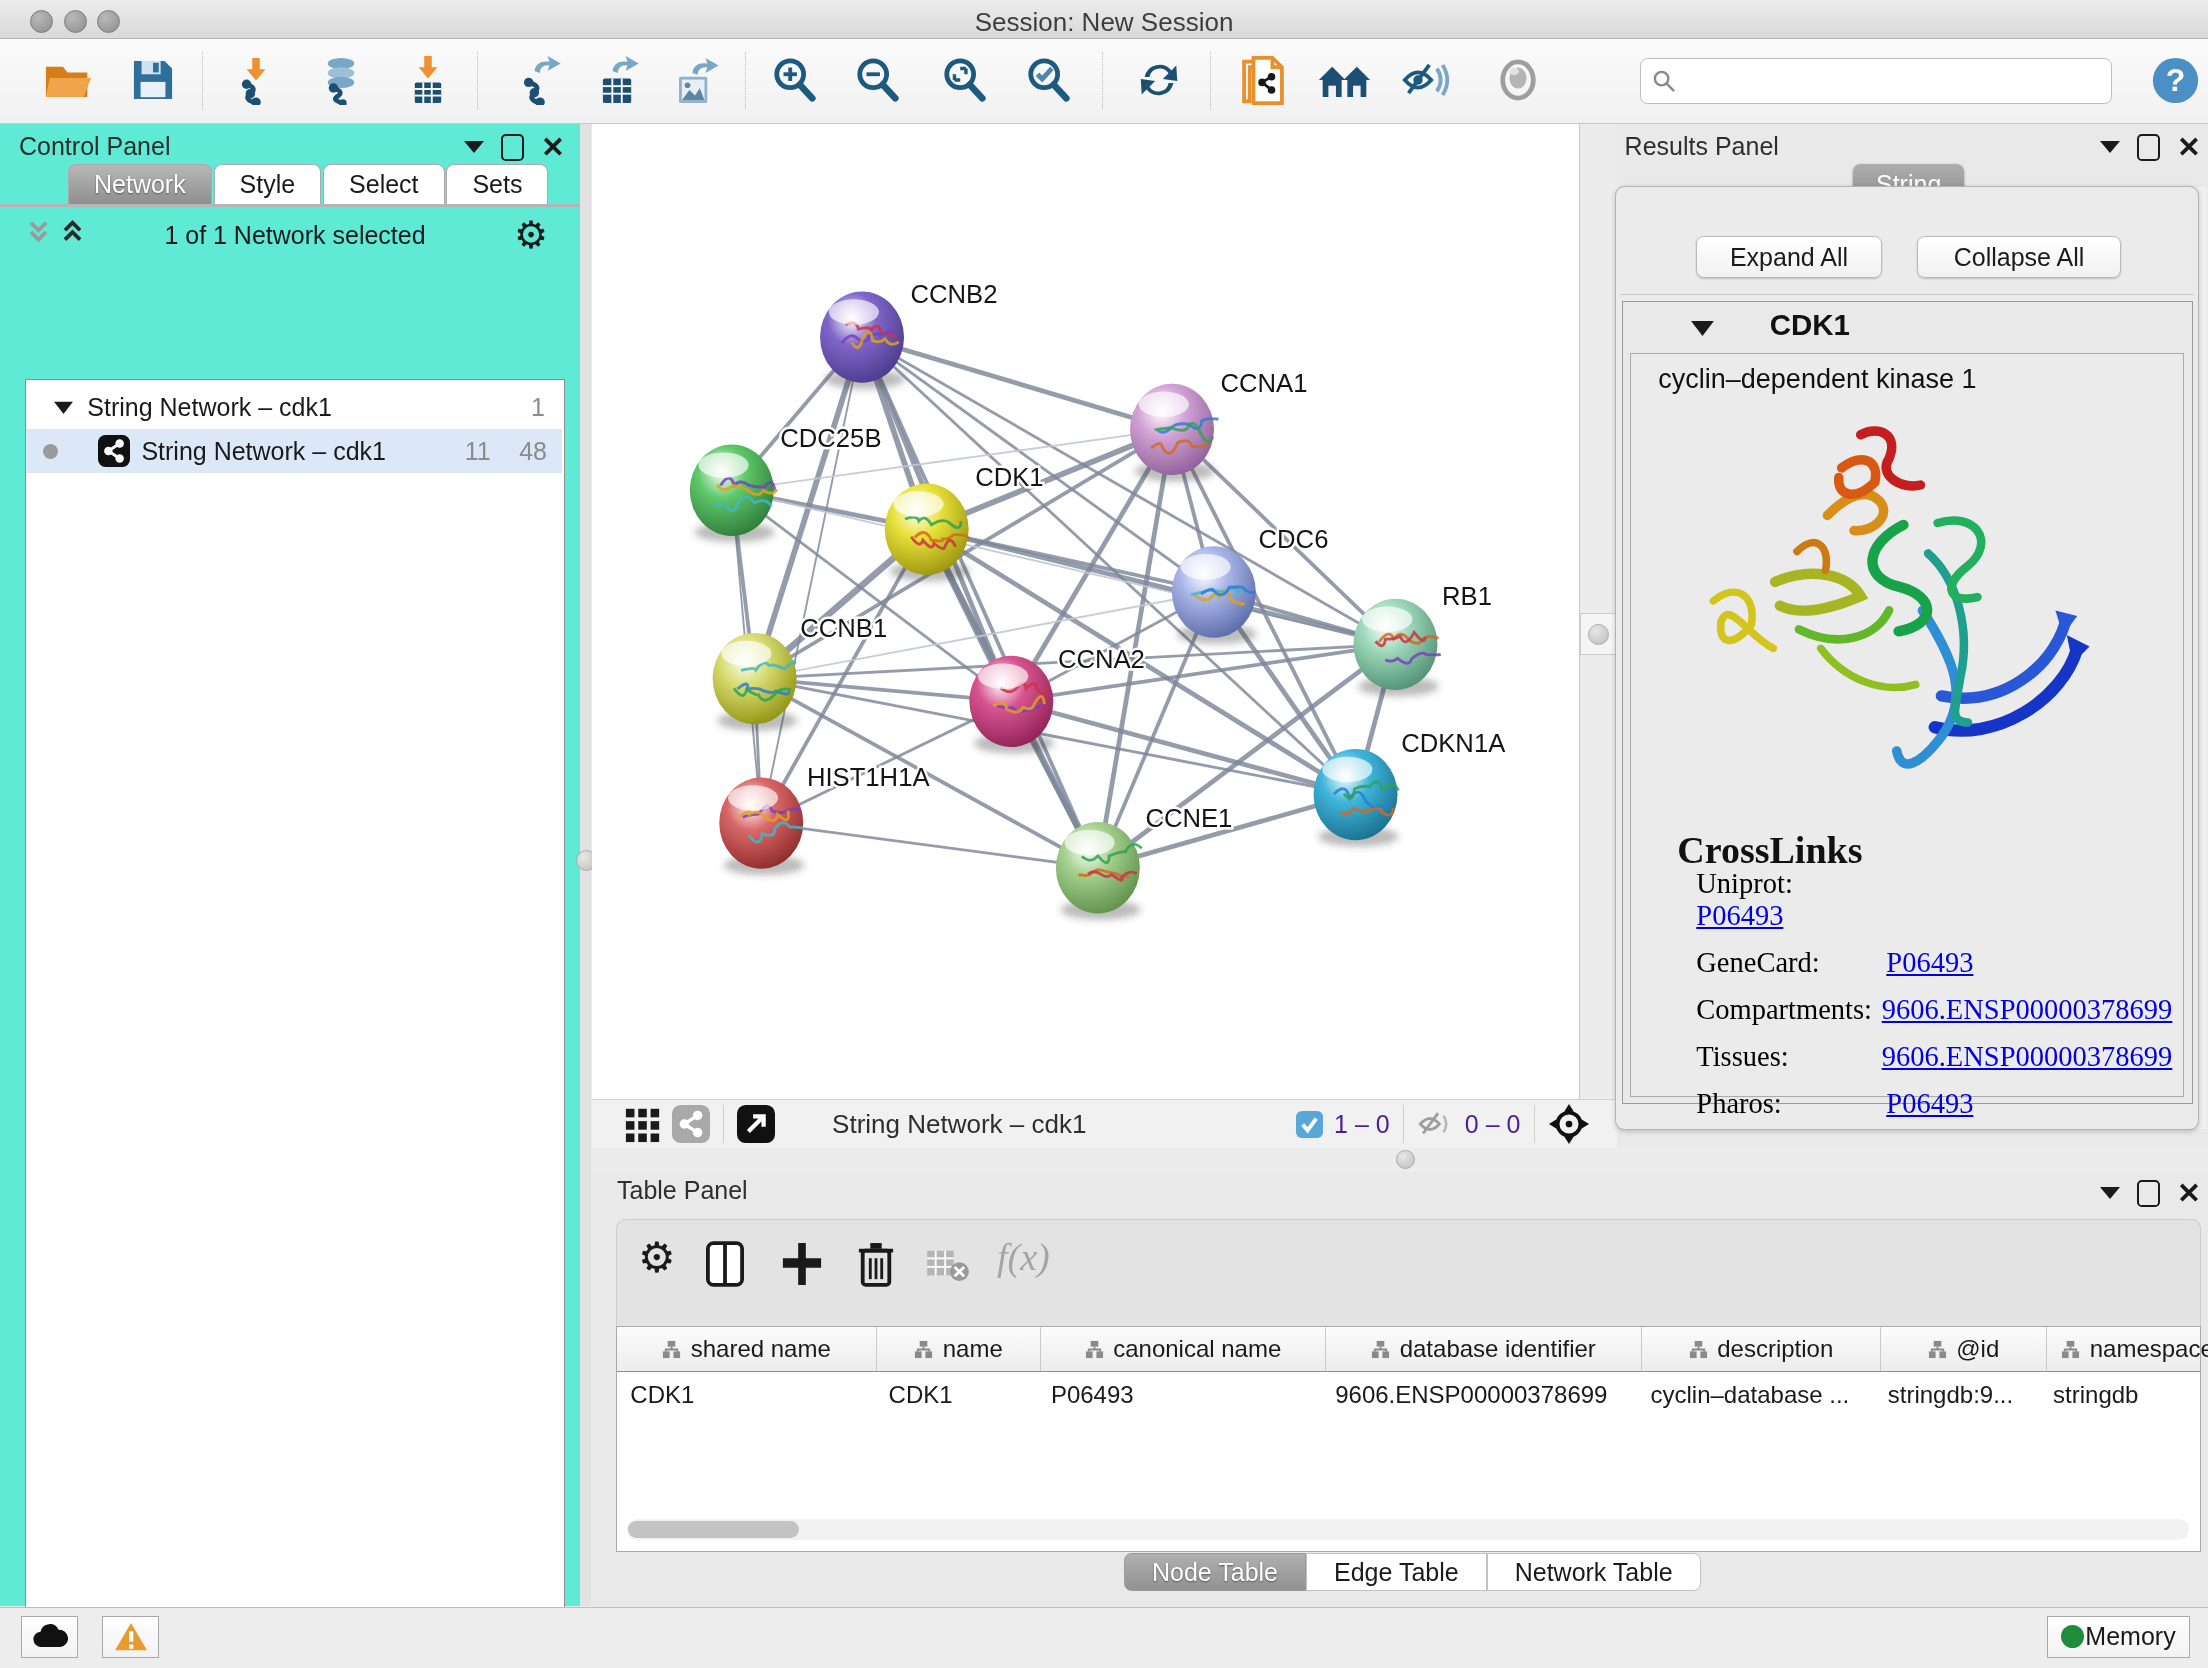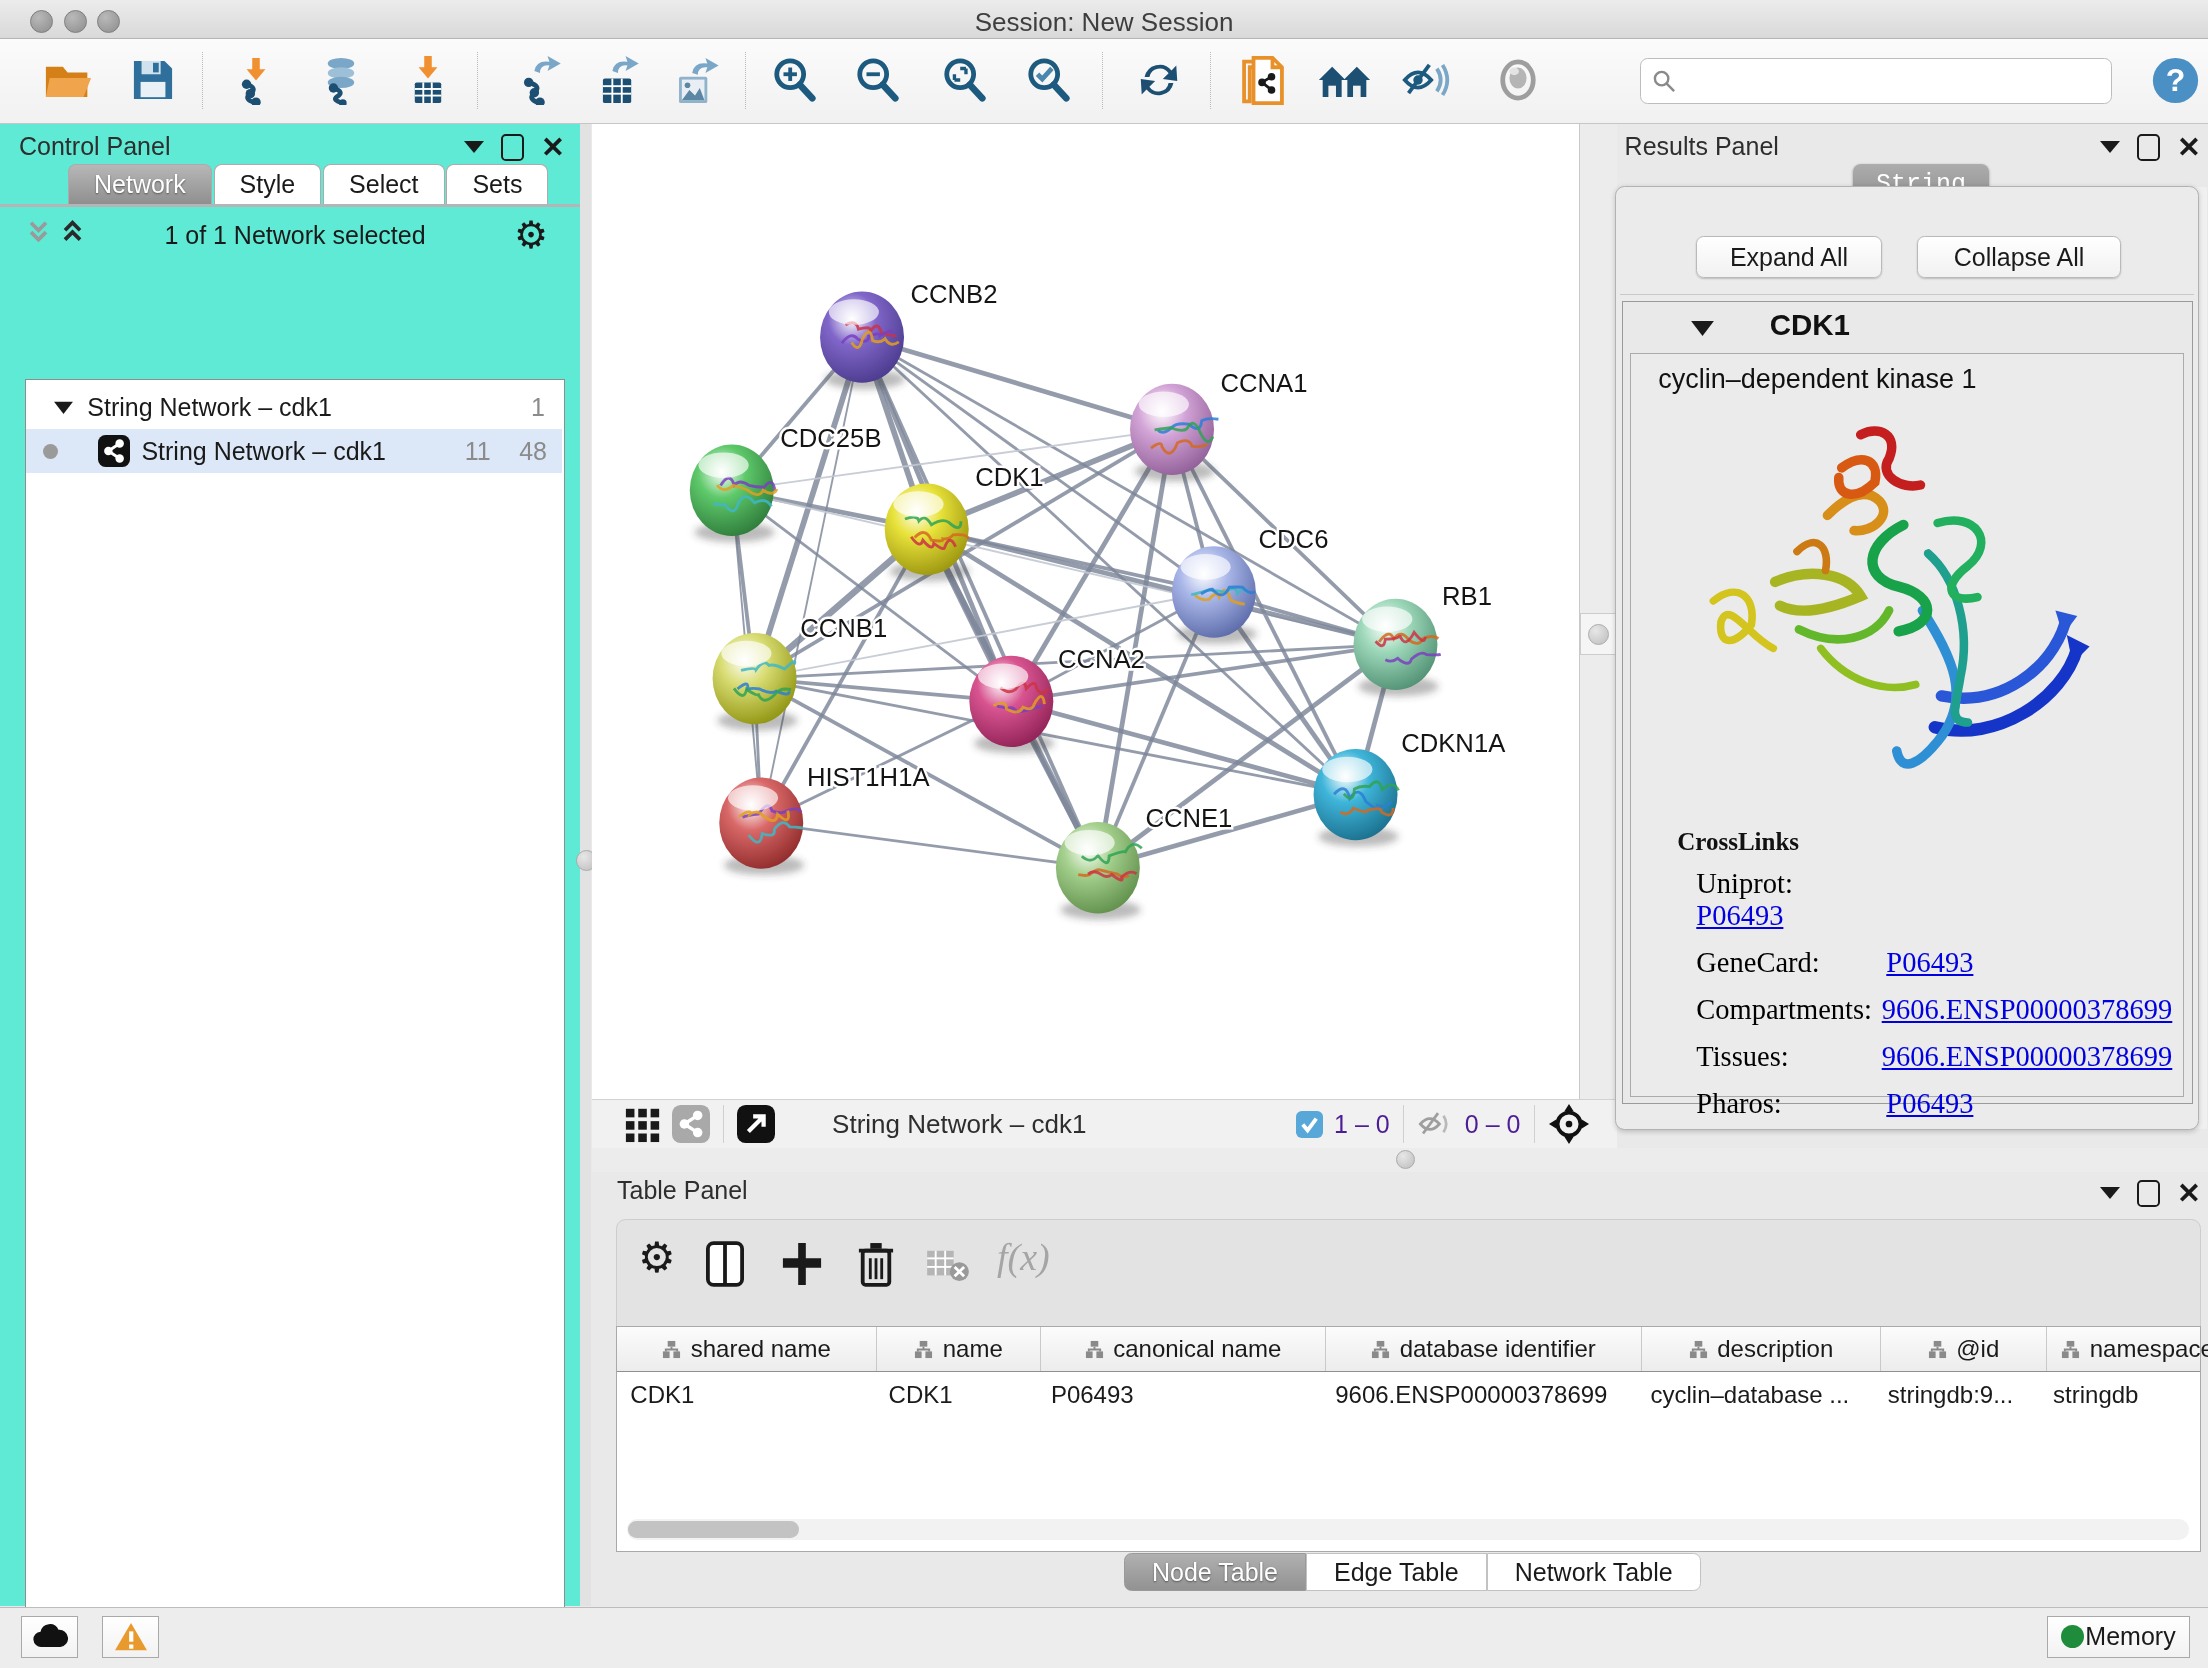--- a/index.html
+++ b/index.html
@@ -583,21 +583,21 @@
   <div class="abs" style="left:592px;top:1148px;width:1617px;height:24px;background:#ececec;"></div>
   <div class="abs dot-handle" style="left:1396px;top:1150px;width:17px;height:17px;"></div>
 
   <div class="abs" style="left:1617px;top:124px;width:592px;height:1024px;background:#e9e9e9;">
     <div class="abs panel-title" style="left:7.6px;top:7.6px;text-align:right;">Results Panel</div>
     <div class="abs panehdr-icons" style="left:483px;top:9.5px;">
       <span class="mini-tri"></span>
       <span class="mini-float"></span>
       <span class="mini-x">✕</span>
     </div>
-    <div class="abs rtab" style="left:236px;top:40px;font-family:Liberation Mono, monospace;">String</div>
+    <div class="abs rtab" style="left:236px;top:40px;">String</div>
 
     <div class="abs" style="left:576px;top:63px;width:13.3px;height:942px;background:#f0f0f0;border-left:1px solid #c4c4c4;"></div>
   </div>
   <div class="abs rbox">
     <button class="rbtn abs" style="left:80px;top:49px;width:186px;">Expand All</button>
     <button class="rbtn abs" style="left:301px;top:49px;width:204px;">Collapse All</button>
     <div class="abs" style="left:3.8px;top:107px;width:574px;height:0;border-top:1px solid #c9c9c9;"></div>
     <div class="abs cdkbox">
       <svg class="abs" style="left:67px;top:17px;" width="25" height="19" viewBox="0 0 26 20">
         <path d="M1 2 L25 2 L13 18 Z" fill="#1a1a1a"></path>
@@ -619,21 +619,21 @@
             <path d="M122,232 C162,252 202,242 217,212" stroke="#62b82a" stroke-width="9"></path>
             <path d="M97,182 C132,167 172,172 187,197 C152,212 122,217 102,207" stroke="#a8b523" stroke-width="11"></path>
             <path d="M32,202 C57,182 77,197 72,227 C52,252 37,247 40,224 C48,200 70,240 95,252" stroke="#d4c41e" stroke-width="8"></path>
             <path d="M145,252 C170,285 210,300 245,290" stroke="#8fbf20" stroke-width="8"></path>
             <path d="M152,112 C172,92 192,82 207,97 C220,112 200,130 180,128" stroke="#d88f1a" stroke-width="10"></path>
             <path d="M167,62 C187,47 207,52 202,77 C182,97 162,92 164,72" stroke="#d85a12" stroke-width="10"></path>
             <path d="M187,27 C207,17 227,27 217,52 C205,70 230,85 250,80" stroke="#c41e1e" stroke-width="10"></path>
             <path d="M120,150 C140,130 155,145 150,170" stroke="#cc7a14" stroke-width="8"></path>
           </g>
         </svg>
-        <div class="serif abs" style="left:46px;top:474px;font-size:25px;font-weight:bold;color:#111;">CrossLinks</div>
+        <div class="serif abs" style="left:46px;top:474px;font-size:38px;font-weight:bold;color:#111;">CrossLinks</div>
         <div id="crosslinks" class="abs" style="left:65px;top:514px;width:476px;">
             <div class="serif" style="display: flex; margin-bottom: 15px; font-size: 28.5px; flex-direction: column;">
               <span style="width: 190px;">Uniprot:</span>
               <a class="xlink" href="#">P06493</a>
             </div>
             <div class="serif" style="display: flex; margin-bottom: 15px; font-size: 28.5px;">
               <span style="width: 190px;">GeneCard:</span>
               <a class="xlink" href="#">P06493</a>
             </div>
             <div class="serif" style="display: flex; margin-bottom: 15px; font-size: 28.5px;">

